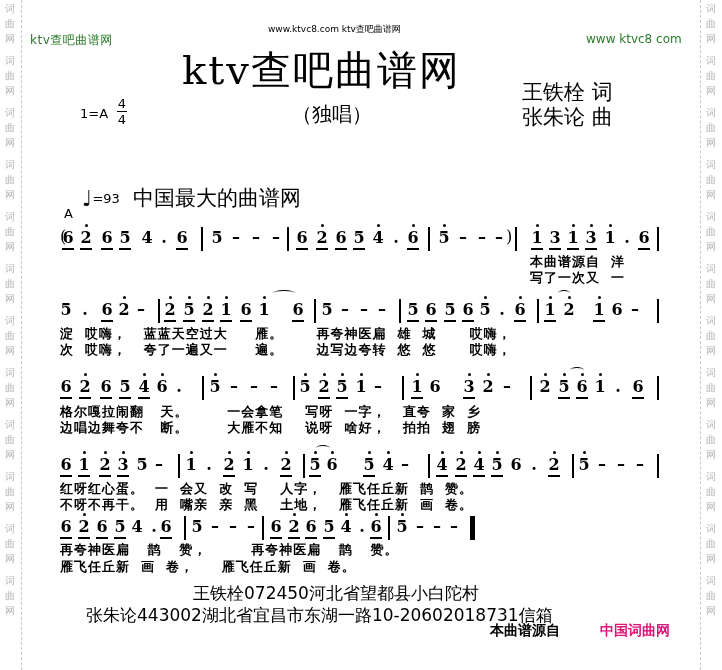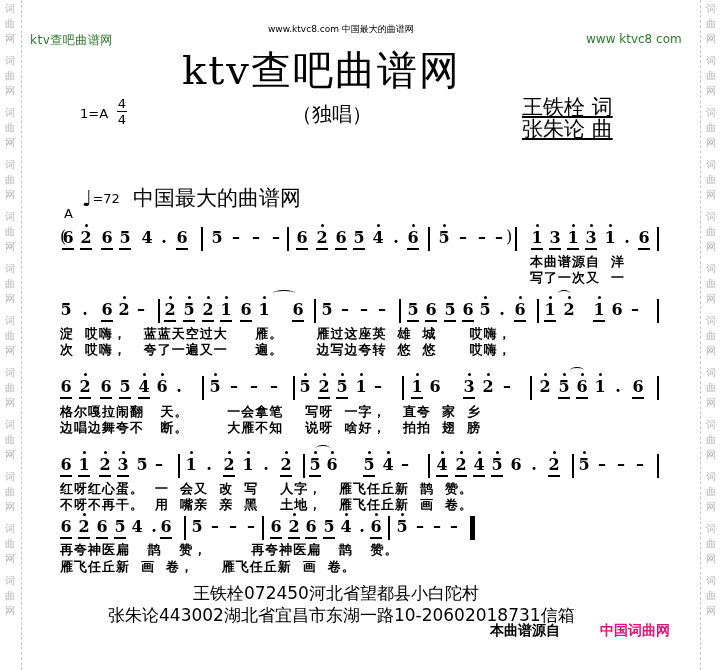--- a/index.html
+++ b/index.html
@@ -11,22 +11,22 @@
     .margin-right { left: 700px; border-left: 1px dashed #c8c8c8; }
     .wm { position: absolute; left: 3px; font-size: 10px; line-height: 12px; color: #b8b8b8; width: 14px; text-align: center; font-family: "DejaVu Sans", sans-serif; }
 
     .abs { position: absolute; white-space: nowrap; }
     .site-left { left: 30px; top: 32px; font-size: 12px; color: #2a7a2a; letter-spacing: 0.5px; }
     .site-right { left: 586px; top: 32px; font-size: 12px; color: #2a7a2a; }
     .site-top { left: 268px; top: 23px; font-size: 9px; color: #000; }
     .title { left: 182px; top: 46px; font-family: "DejaVu Serif", serif; font-size: 40px; letter-spacing: 2px; line-height: 48px; }
     .subtitle { left: 292px; top: 101px; font-family: "DejaVu Serif", serif; font-size: 20px; }
     .credit { font-family: "DejaVu Serif", serif; font-size: 21px; line-height: 26px; left: 522px; }
-    .credit1 { top: 94px; text-decoration: underline; }
-    .credit2 { top: 116px; text-decoration: underline; }
+    .credit1 { top: 79px; }
+    .credit2 { top: 104px; }
     .key { left: 80px; top: 106px; font-size: 13px; }
     .timesig { position: absolute; left: 117px; top: 97px; font-size: 13px; line-height: 13px; text-align: center; width: 10px; }
     .timesig .bar { border-top: 1px solid #000; margin: 1px 0; }
 
     .tempo { left: 82px; top: 186px; font-size: 13px; }
     .tempo .note-glyph { font-size: 22px; vertical-align: -3px; }
     .mood { left: 133px; top: 184px; font-family: "DejaVu Serif", serif; font-size: 21px; }
     .section-mark { left: 64px; top: 206px; font-size: 13px; }
 
     .notes-row { position: absolute; height: 30px; }
@@ -36,21 +36,21 @@
     .tok.ul { border-bottom: 2px solid #000; }
     .barline { position: absolute; top: -1px; width: 2px; height: 24px; background: #000; }
     .endbar { position: absolute; top: -1px; width: 5px; height: 24px; background: #000; }
     .slur { position: absolute; border-top: 1px solid #000; border-radius: 50% 50% 0 0; height: 6px; }
     .paren { position: absolute; font-family: "DejaVu Serif", serif; font-size: 16px; top: -1px; }
 
     .lyric { position: absolute; font-family: "DejaVu Serif", serif; font-weight: bold; font-size: 13px; line-height: 16px; white-space: pre; letter-spacing: 1px; }
 
     .addr { font-family: "DejaVu Sans", sans-serif; font-size: 17px; }
     .addr1 { left: 193px; top: 582px; }
-    .addr2 { left: 108px; top: 604px; }
+    .addr2 { left: 86px; top: 604px; }
     .source { left: 490px; top: 622px; font-size: 14px; font-weight: bold; }
     .source-brand { left: 600px; top: 622px; font-size: 14px; font-weight: bold; color: #e0157a; }
   </style>
 </head>
 <body>
 
 <div class="margin-col margin-left" id="wm-left">
     <div class="wm" style="top: 3px;">词</div>
     <div class="wm" style="top: 18px;">曲</div>
     <div class="wm" style="top: 33px;">网</div>
@@ -121,37 +121,37 @@
     <div class="wm" style="top: 501px;">网</div>
     <div class="wm" style="top: 523px;">词</div>
     <div class="wm" style="top: 538px;">曲</div>
     <div class="wm" style="top: 553px;">网</div>
     <div class="wm" style="top: 575px;">词</div>
     <div class="wm" style="top: 590px;">曲</div>
     <div class="wm" style="top: 605px;">网</div>
   </div>
 
 <div class="abs site-left">ktv查吧曲谱网</div>
-<div class="abs site-top">www.ktvc8.com 中国最大的曲谱网</div>
+<div class="abs site-top">www.ktvc8.com ktv查吧曲谱网</div>
 <div class="abs site-right">www ktvc8 com</div>
 
 <div class="abs title">ktv查吧曲谱网</div>
 <div class="abs subtitle">（独唱）</div>
 <div class="abs credit credit1">王铁栓  词</div>
 <div class="abs credit credit2">张朱论  曲</div>
 
 <div class="abs key">1=A</div>
 <div class="timesig">
   <div>4</div>
   <div class="bar"></div>
   <div>4</div>
 </div>
 
 <div class="abs tempo">
-  <span class="note-glyph">♩</span><span>=72</span>
+  <span class="note-glyph">♩</span><span>=93</span>
 </div>
 <div class="abs mood">中国最大的曲谱网</div>
 <div class="abs section-mark">A</div>
 
 <div id="score">
     <div class="notes-row" style="top: 228px; left: 0px;">
       <div class="tok ul" style="left: 62px;">
         <span class="d">6</span>
       </div>
       <div class="tok ul" style="left: 80px;">
@@ -644,21 +644,21 @@
       <div class="tok" style="left: 448px;">
         <span class="d">–</span>
       </div>
       <div class="barline" style="left: 184px;"></div>
       <div class="barline" style="left: 262px;"></div>
       <div class="barline" style="left: 388px;"></div>
       <div class="endbar" style="left: 470px;"></div>
     </div>
     <div class="lyric" style="left: 530px; top: 254px;">本曲谱源自  洋</div>
     <div class="lyric" style="left: 530px; top: 270px;">写了一次又  一</div>
-    <div class="lyric" style="left: 60px; top: 326px;">淀  哎嗨，   蓝蓝天空过大     雁。      雁过这座英  雄  城      哎嗨，</div>
+    <div class="lyric" style="left: 60px; top: 326px;">淀  哎嗨，   蓝蓝天空过大     雁。      再夸神医扁  雄  城      哎嗨，</div>
     <div class="lyric" style="left: 60px; top: 342px;">次  哎嗨，   夸了一遍又一     遍。      边写边夸转  悠  悠      哎嗨，</div>
     <div class="lyric" style="left: 60px; top: 404px;">格尔嘎拉闹翻   天。       一会拿笔    写呀  一字，   直夸  家  乡</div>
     <div class="lyric" style="left: 60px; top: 420px;">边唱边舞夸不   断。       大雁不知    说呀  啥好，   拍拍  翅  膀</div>
     <div class="lyric" style="left: 60px; top: 481px;">红呀红心蛋。  一  会又  改  写    人字，   雁飞任丘新  鹊  赞。</div>
     <div class="lyric" style="left: 60px; top: 497px;">不呀不再干。  用  嘴亲  亲  黑    土地，   雁飞任丘新  画  卷。</div>
     <div class="lyric" style="left: 60px; top: 543px; font-family: Liberation Mono, monospace;">再夸神医扁  鹊  赞，     再夸神医扁  鹊  赞。</div>
     <div class="lyric" style="left: 60px; top: 559px;">雁飞任丘新  画  卷，     雁飞任丘新  画  卷。</div>
   </div>
 
 <div class="abs addr addr1">王铁栓072450河北省望都县小白陀村</div>

